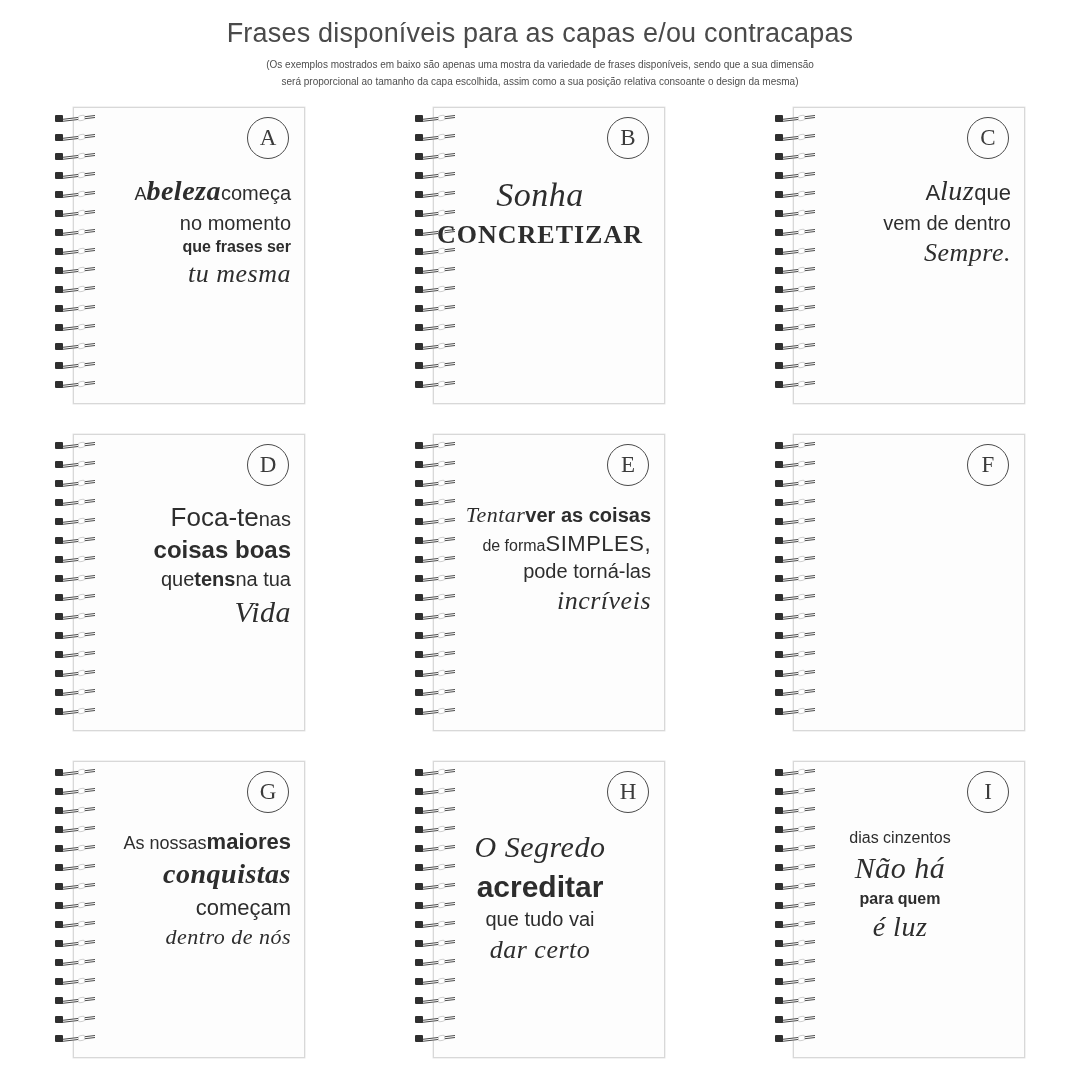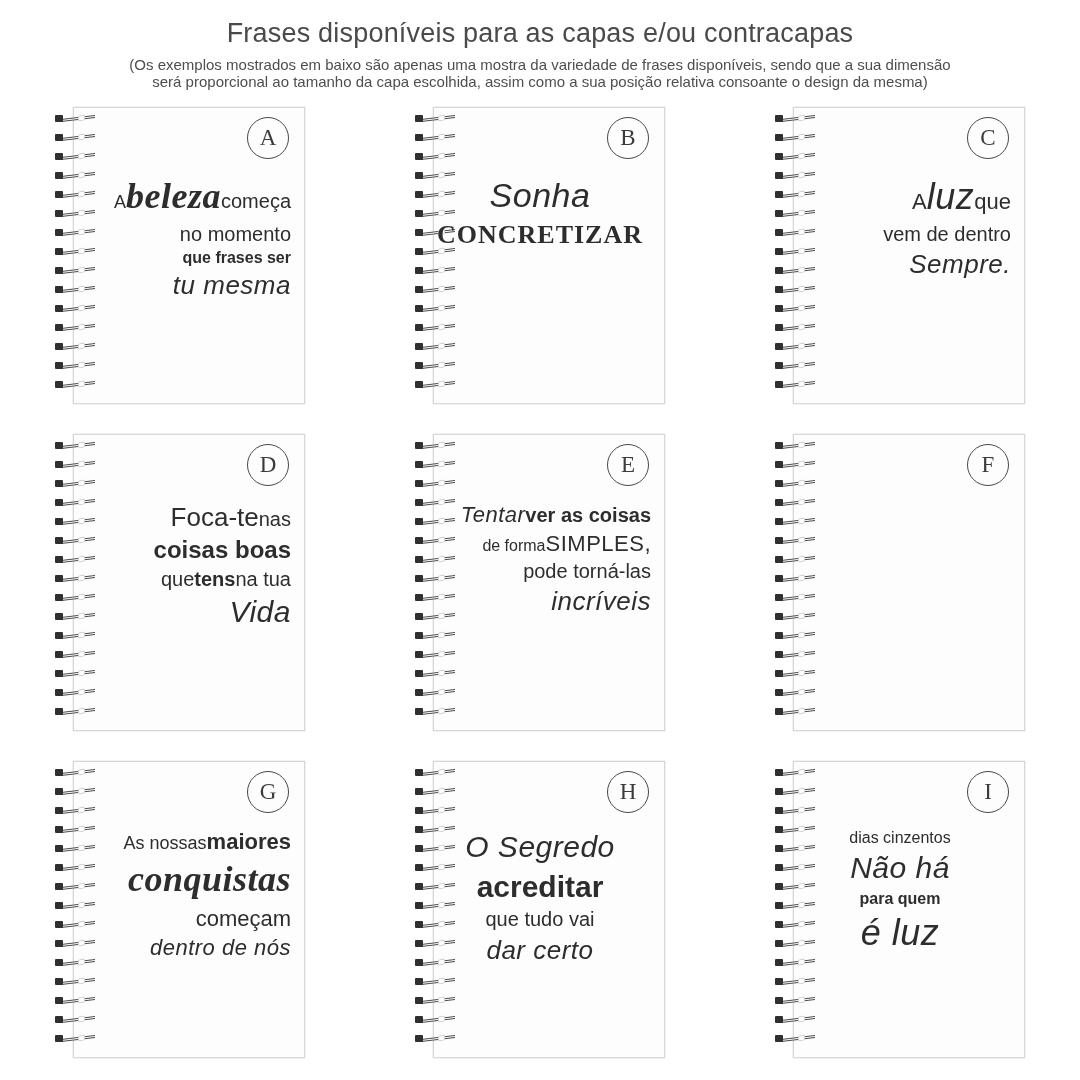--- a/index.html
+++ b/index.html
@@ -24,21 +24,21 @@
     text-align: center;
   }
   .header-title {
     font-size: 27px;
     font-weight: 400;
     color: #4a4a4a;
     letter-spacing: 0.2px;
     margin: 0 0 7px 0;
   }
   .header-sub {
-    font-size: 15px;
+    font-size: 10px;
     line-height: 17px;
     color: #4e4e4e;
     max-width: 990px;
     margin: 0 auto;
   }
   
   .grid {
     margin-top: 17px;
     display: grid;
     grid-template-columns: repeat(3, 360px);
@@ -140,33 +140,33 @@
     top: 66px;
     text-align: center;
     line-height: 1.32;
     color: #2d2d2d;
   }
   .quote .ln { display: block; white-space: nowrap; }
   .w { display: inline-block; }
   .reg    { font-family: "Liberation Sans", sans-serif; font-weight: 400; }
   .bold   { font-family: "Liberation Sans", sans-serif; font-weight: 700; }
   .serifb { font-family: "Liberation Serif", serif; font-weight: 700; letter-spacing: 1px; }
-  .script { font-family: Liberation Sans, sans-serif; font-style: italic; font-weight: 400; letter-spacing: 0.5px; }
+  .script { font-family: Liberation Serif, serif; font-style: italic; font-weight: 400; letter-spacing: 0.5px; }
   .scriptb{ font-family: "Liberation Serif", serif; font-style: italic; font-weight: 700; letter-spacing: 0.5px; }
   .caps   { font-family: "Liberation Sans", sans-serif; font-weight: 400; letter-spacing: 0.5px; }
 
   
   .q-right { text-align: right; }
   .q-center{ text-align: center; }
   .s18 { font-size: 18px; }
   .s20 { font-size: 20px; }
   .s22 { font-size: 22px; }
   .s24 { font-size: 24px; }
   .s26 { font-size: 26px; }
-  .s28 { font-size: 36px; }
+  .s28 { font-size: 28px; }
   .s30 { font-size: 30px; }
   .s34 { font-size: 34px; }
 </style>
 </head>
 <body>
 
 <div id="page">
 
   <div class="header">
     <h1 class="header-title">Frases disponíveis para as capas e/ou contracapas</h1>

